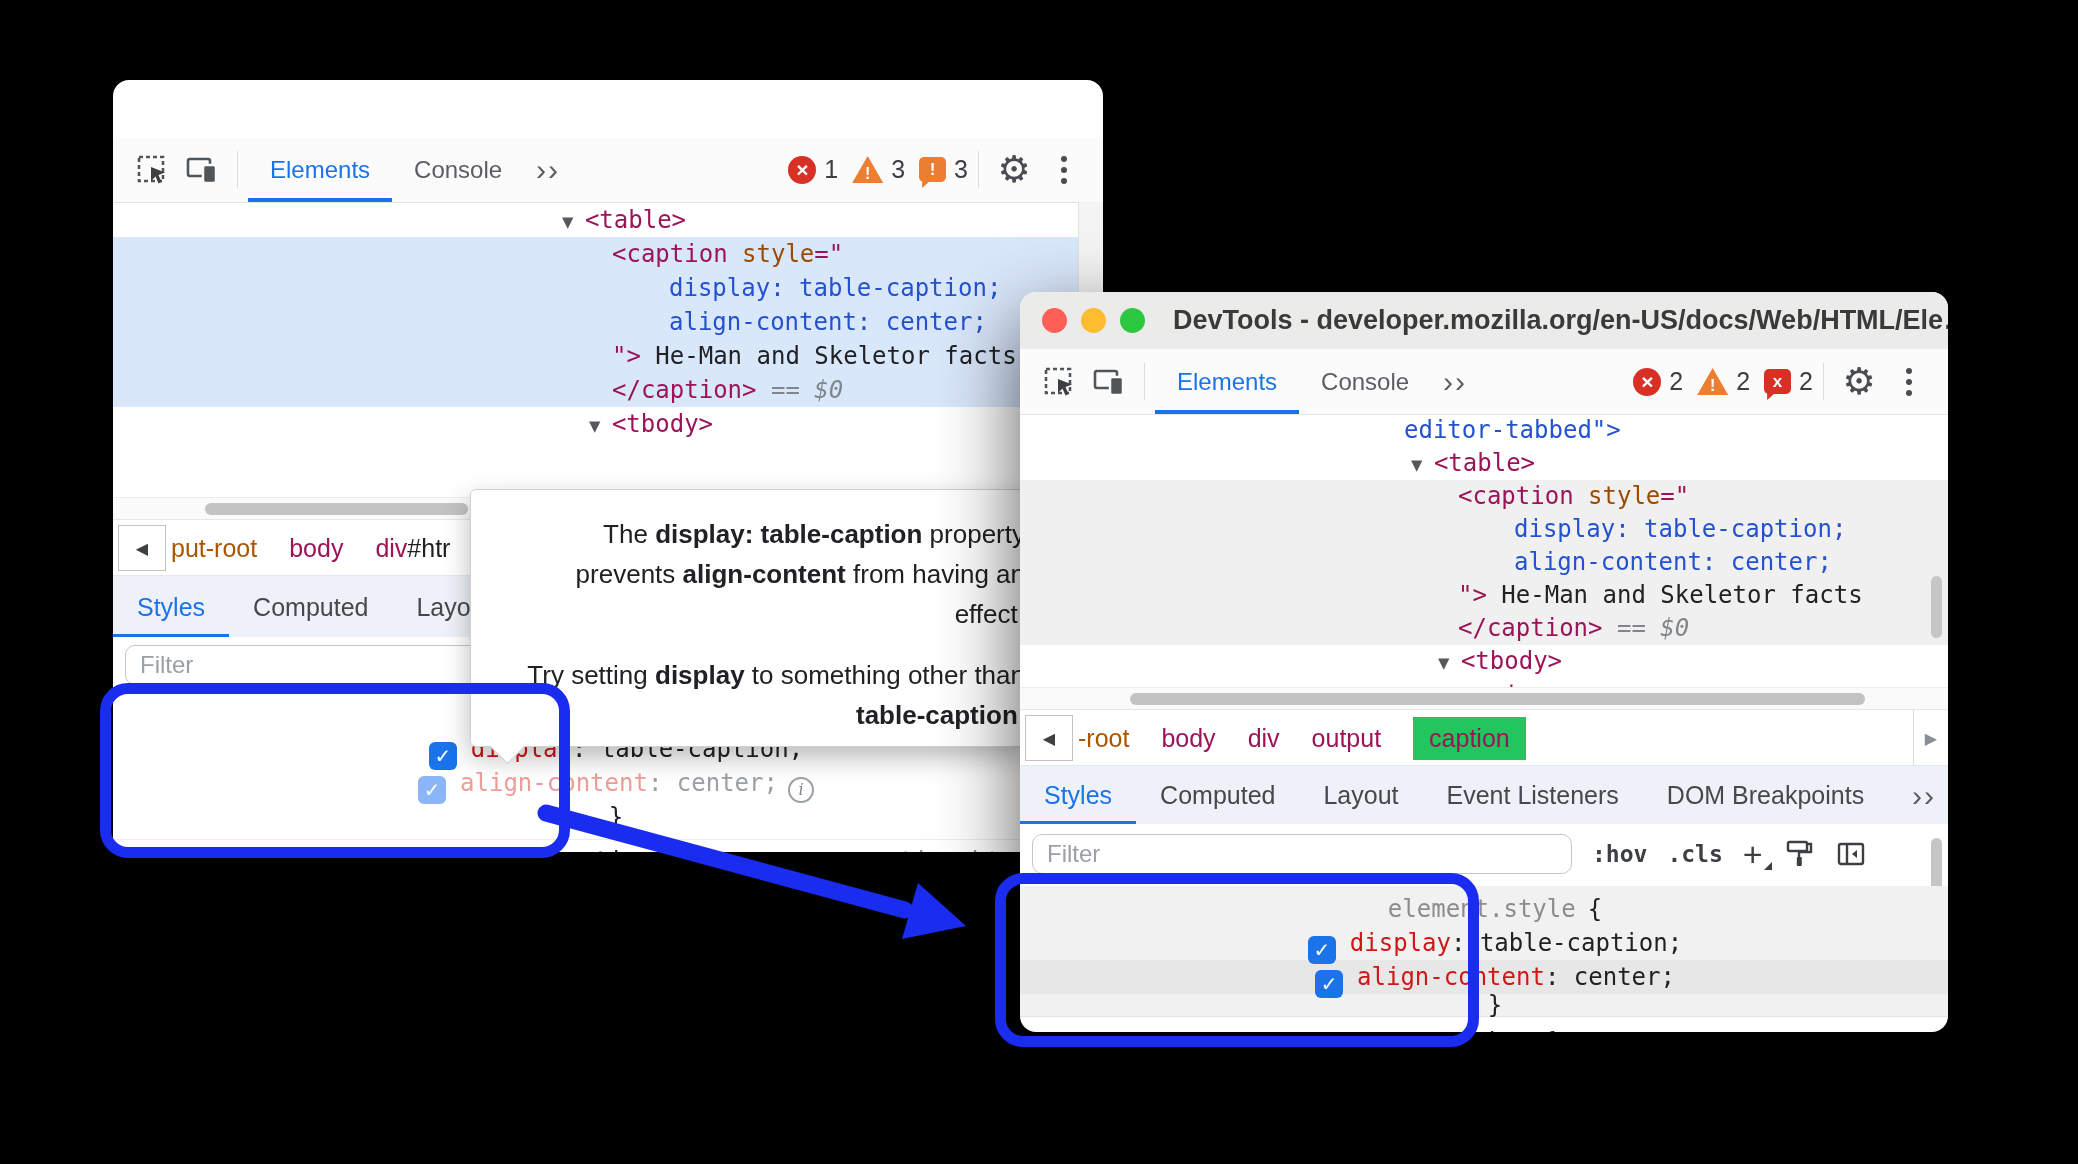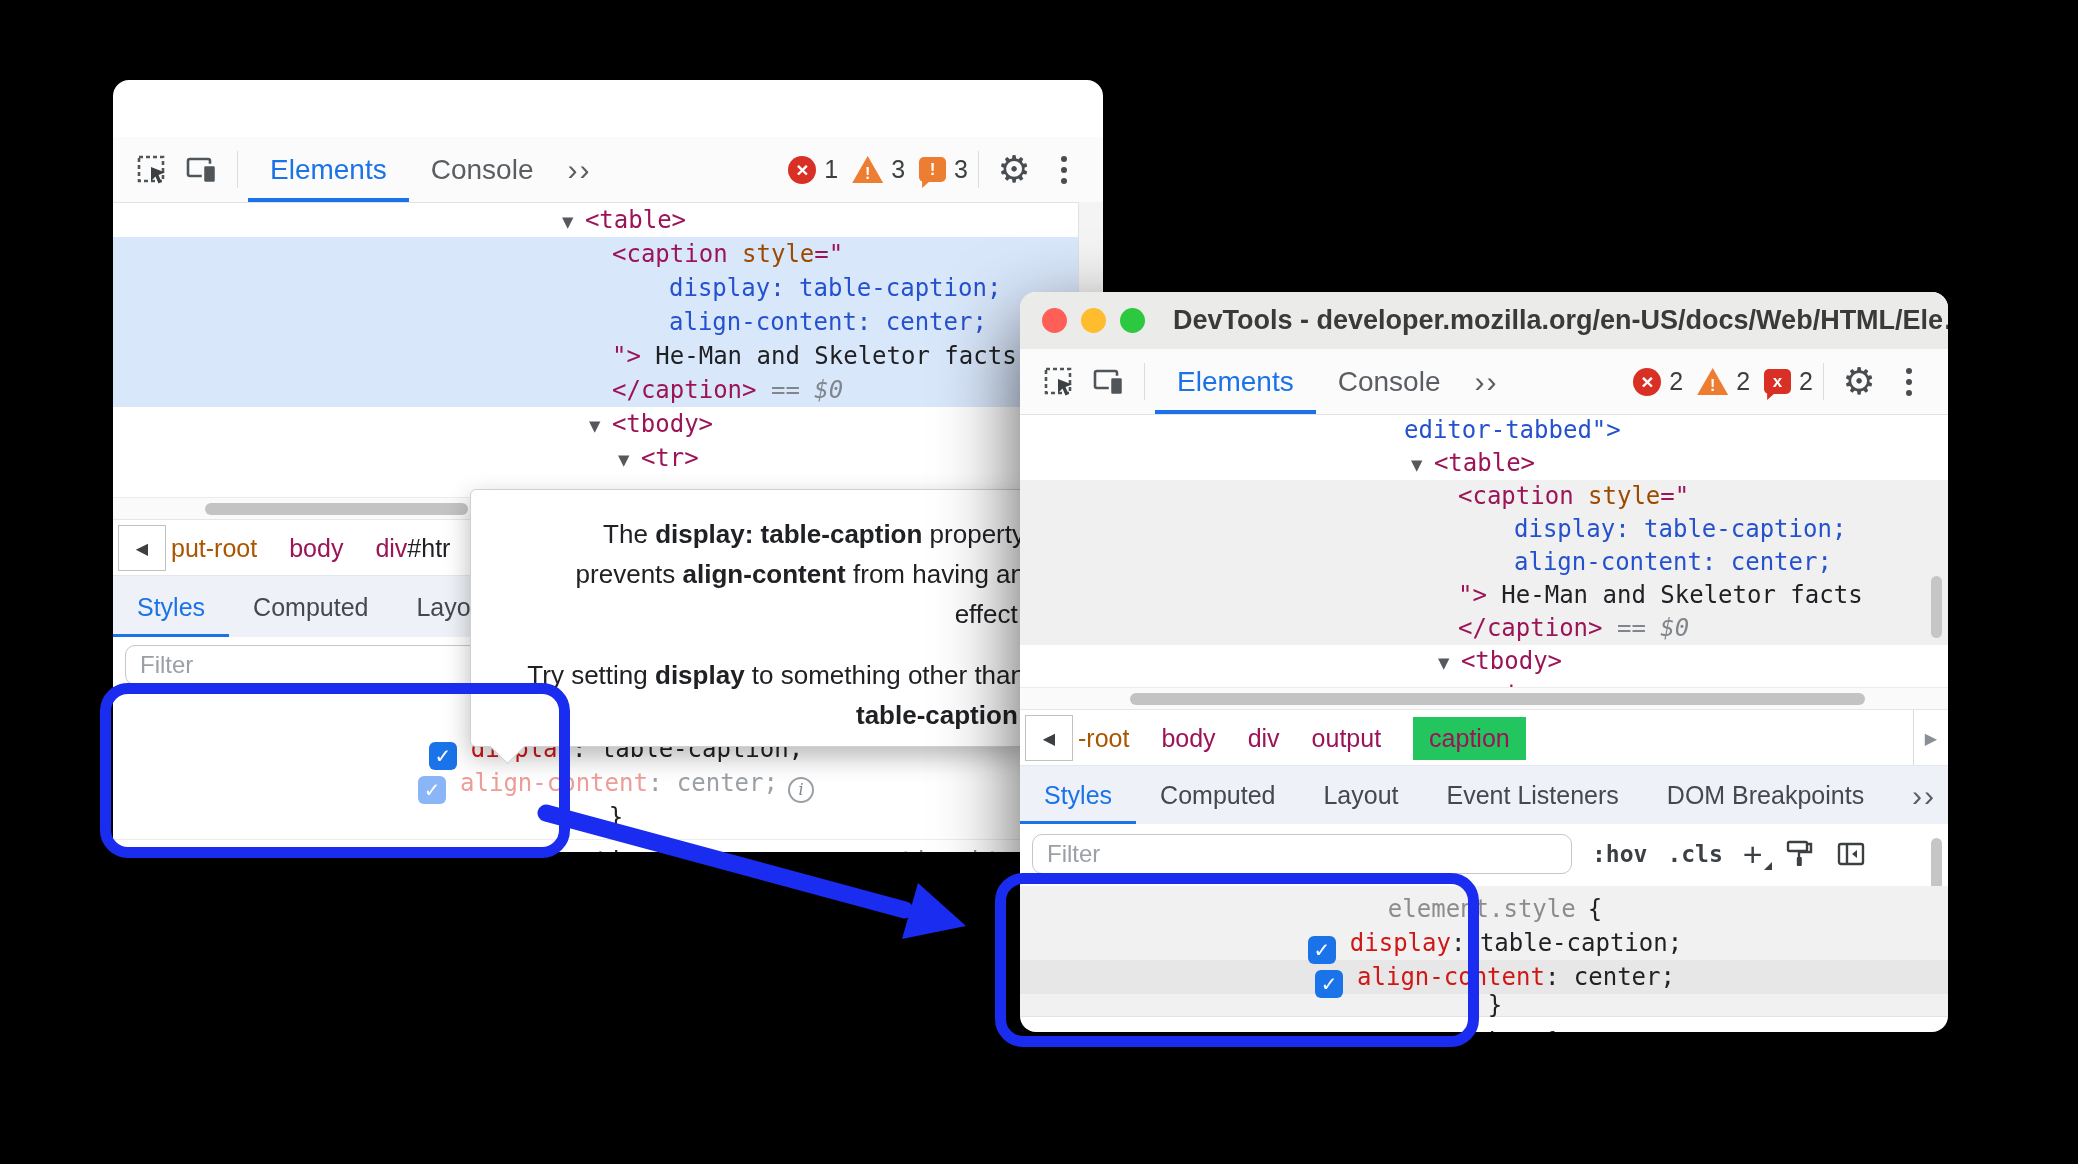--- a/index.html
+++ b/index.html
@@ -19,21 +19,21 @@
   .light.red{background:#ff5f57}.light.yellow{background:#febc2e}.light.green{background:#2bc840}
   .win-title{margin-left:28px;font-size:27px;font-weight:700;color:#3a3a3a;white-space:nowrap;}
 
   .toolbar{position:absolute;left:0;right:0;top:57px;height:65px;background:#fbfbfb;
            border-bottom:1px solid #e3e3e3;display:flex;align-items:stretch;padding:0 14px;}
   .tool-ic{width:50px;display:flex;align-items:center;justify-content:center;color:#494c50;flex:0 0 auto;}
   .gear{font-size:37px;font-family:"DejaVu Sans",sans-serif;}
   .kebab{flex-direction:column;gap:5px;}
   .kebab .dot{width:6px;height:6px;border-radius:50%;background:#494c50;}
   .tb-sep{width:1px;background:#dcdcdc;margin:14px 10px;flex:0 0 auto;}
-  .panel-tab{display:flex;align-items:center;padding:16px 22px;font-size:28px;color:#5a5e63;flex:0 0 auto;}
+  .panel-tab{display:flex;align-items:center;padding:16px 22px;font-size:24px;color:#5a5e63;flex:0 0 auto;}
   .panel-tab.active{color:#1a73e8;box-shadow:inset 0 -4px 0 #1a73e8;}
   .chev{font-size:30px;color:#5a5e63;letter-spacing:2px;padding:0 12px;}
   .badges{margin-left:auto;display:flex;align-items:center;gap:14px;flex:0 0 auto;}
   .badge{display:flex;align-items:center;gap:8px;font-size:25px;color:#3c4043;}
   .err-ic{width:28px;height:28px;border-radius:50%;background:#d93025;color:#fff;display:flex;
           align-items:center;justify-content:center;font-size:21px;font-weight:700;line-height:1;}
   .warn-ic{position:relative;width:31px;height:27px;background:#ed7d31;
            clip-path:polygon(50% 0,100% 100%,0 100%);}
   .warn-ic span{position:absolute;left:0;right:0;bottom:0;text-align:center;color:#fff;
                 font-size:16px;font-weight:700;}
@@ -206,21 +206,20 @@
   </div>
 
   <div class="dom-pane">
       <div class="dom-line" style="padding-left: 449px;"><span class="tk-arw">▼ </span><span class="tk-tag">&lt;table&gt;</span></div>
       <div class="dom-line hl" style="padding-left: 499px;"><span class="tk-tag">&lt;caption </span><span class="tk-attr">style</span><span class="tk-tag">="</span></div>
       <div class="dom-line hl" style="padding-left: 556px;"><span class="tk-val">display: table-caption;</span></div>
       <div class="dom-line hl" style="padding-left: 556px;"><span class="tk-val">align-content: center;</span></div>
       <div class="dom-line hl" style="padding-left: 499px;"><span class="tk-tag">"&gt; </span><span class="tk-txt">He-Man and Skeletor facts</span></div>
       <div class="dom-line hl" style="padding-left: 499px;"><span class="tk-tag">&lt;/caption&gt;</span><span class="tk-eq"> == </span><span class="tk-dollar">$0</span></div>
       <div class="dom-line" style="padding-left: 476px;"><span class="tk-arw">▼ </span><span class="tk-tag">&lt;tbody&gt;</span></div>
-      <div class="dom-line" style="padding-left: 505px;"><span class="tk-arw">▼ </span><span class="tk-tag">&lt;tr&gt;</span></div>
     </div>
   <div class="dom-gutter"></div>
   <div class="hscroll">
     <span class="h-thumb" style="left:92px;width:263px;"></span>
   </div>
 
   <div class="crumb-bar">
     <span class="crumb-nav">◀</span>
     <span class="crumbs">
         <span class="crumb">

